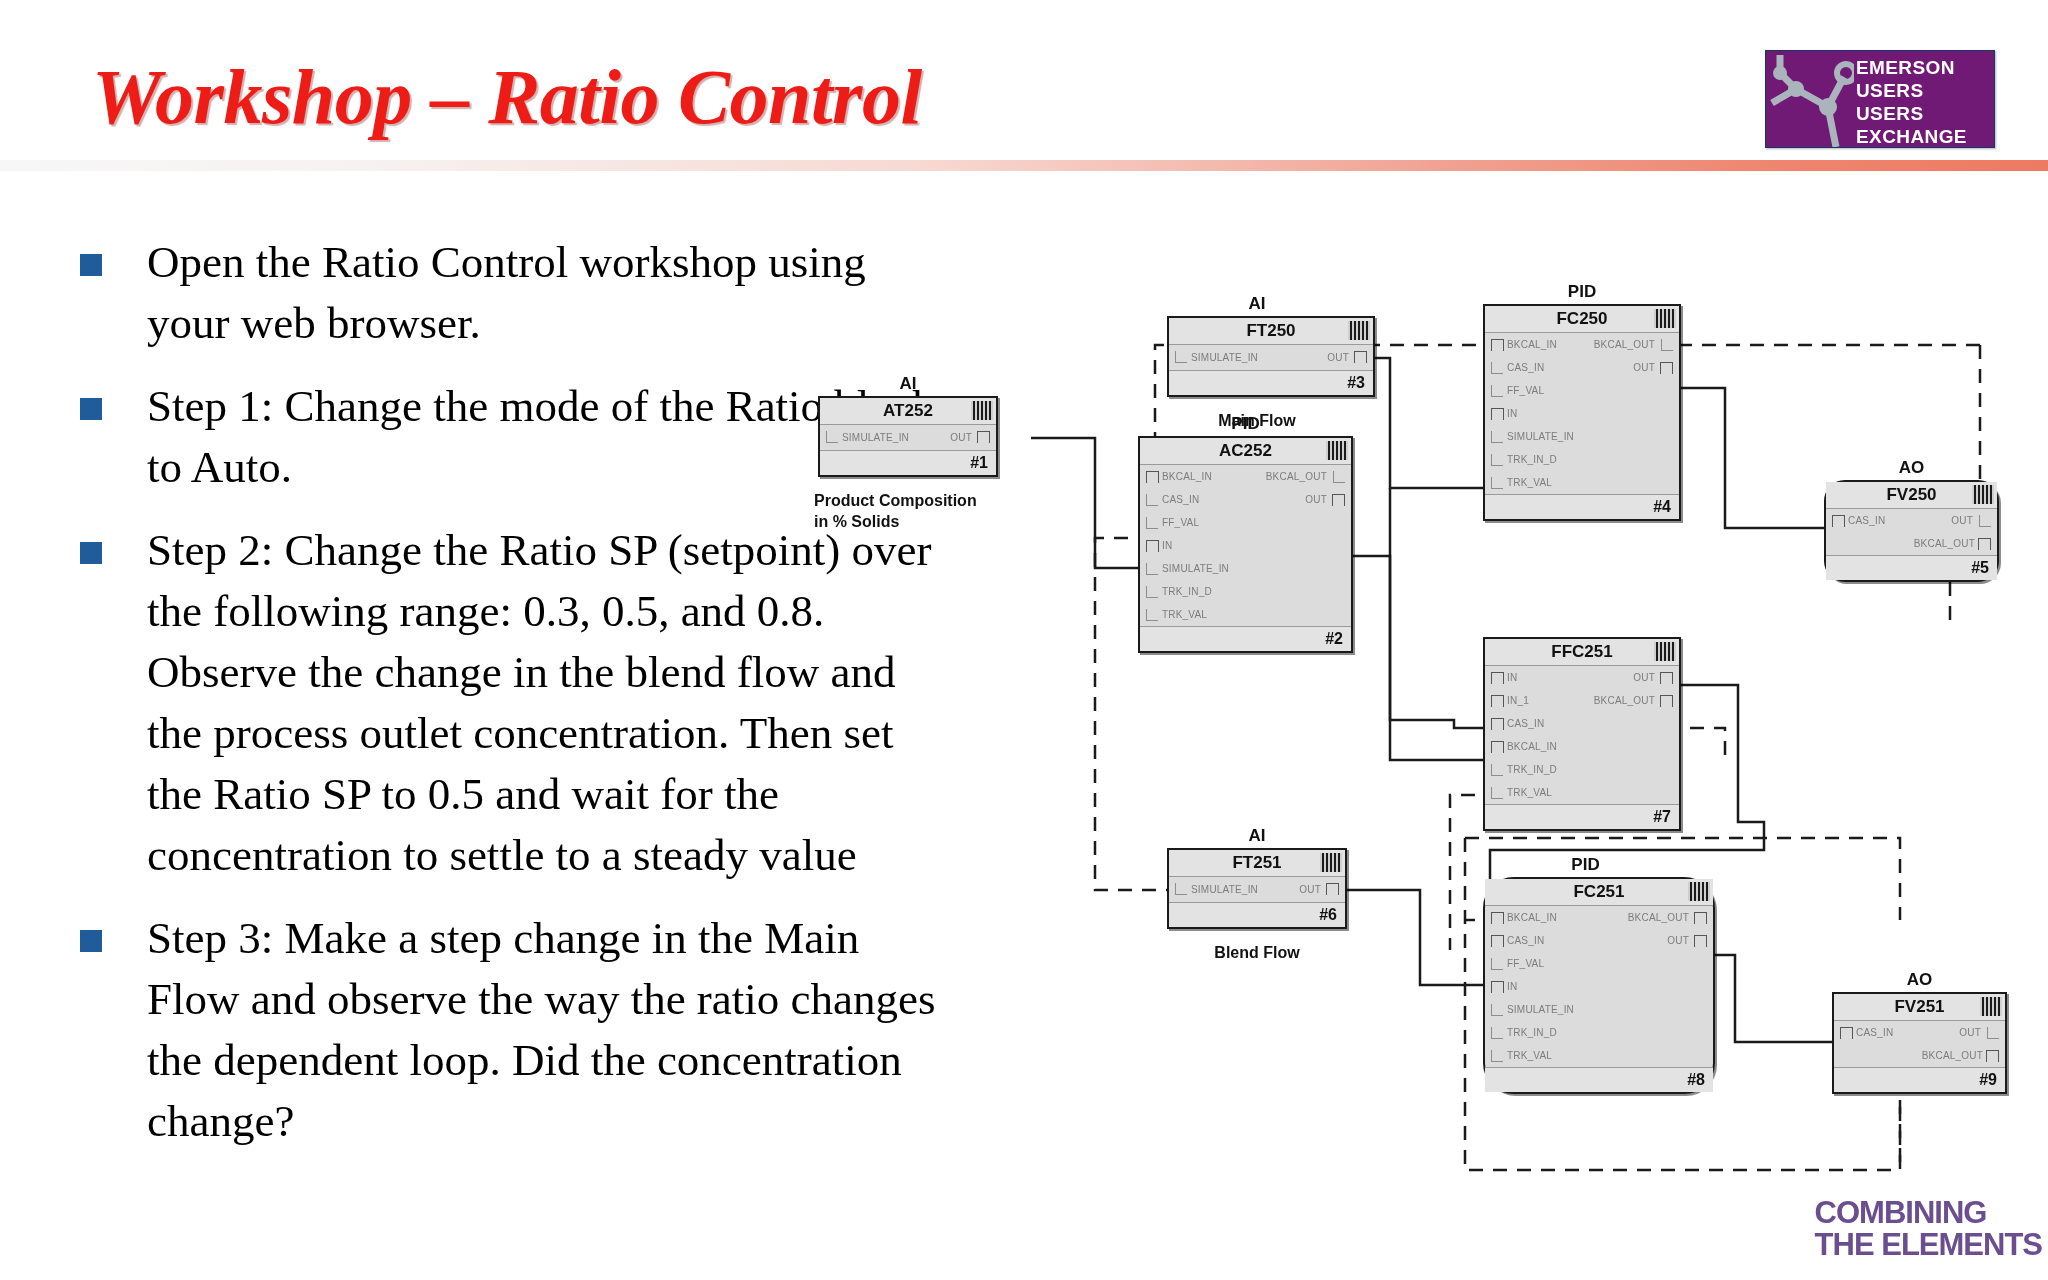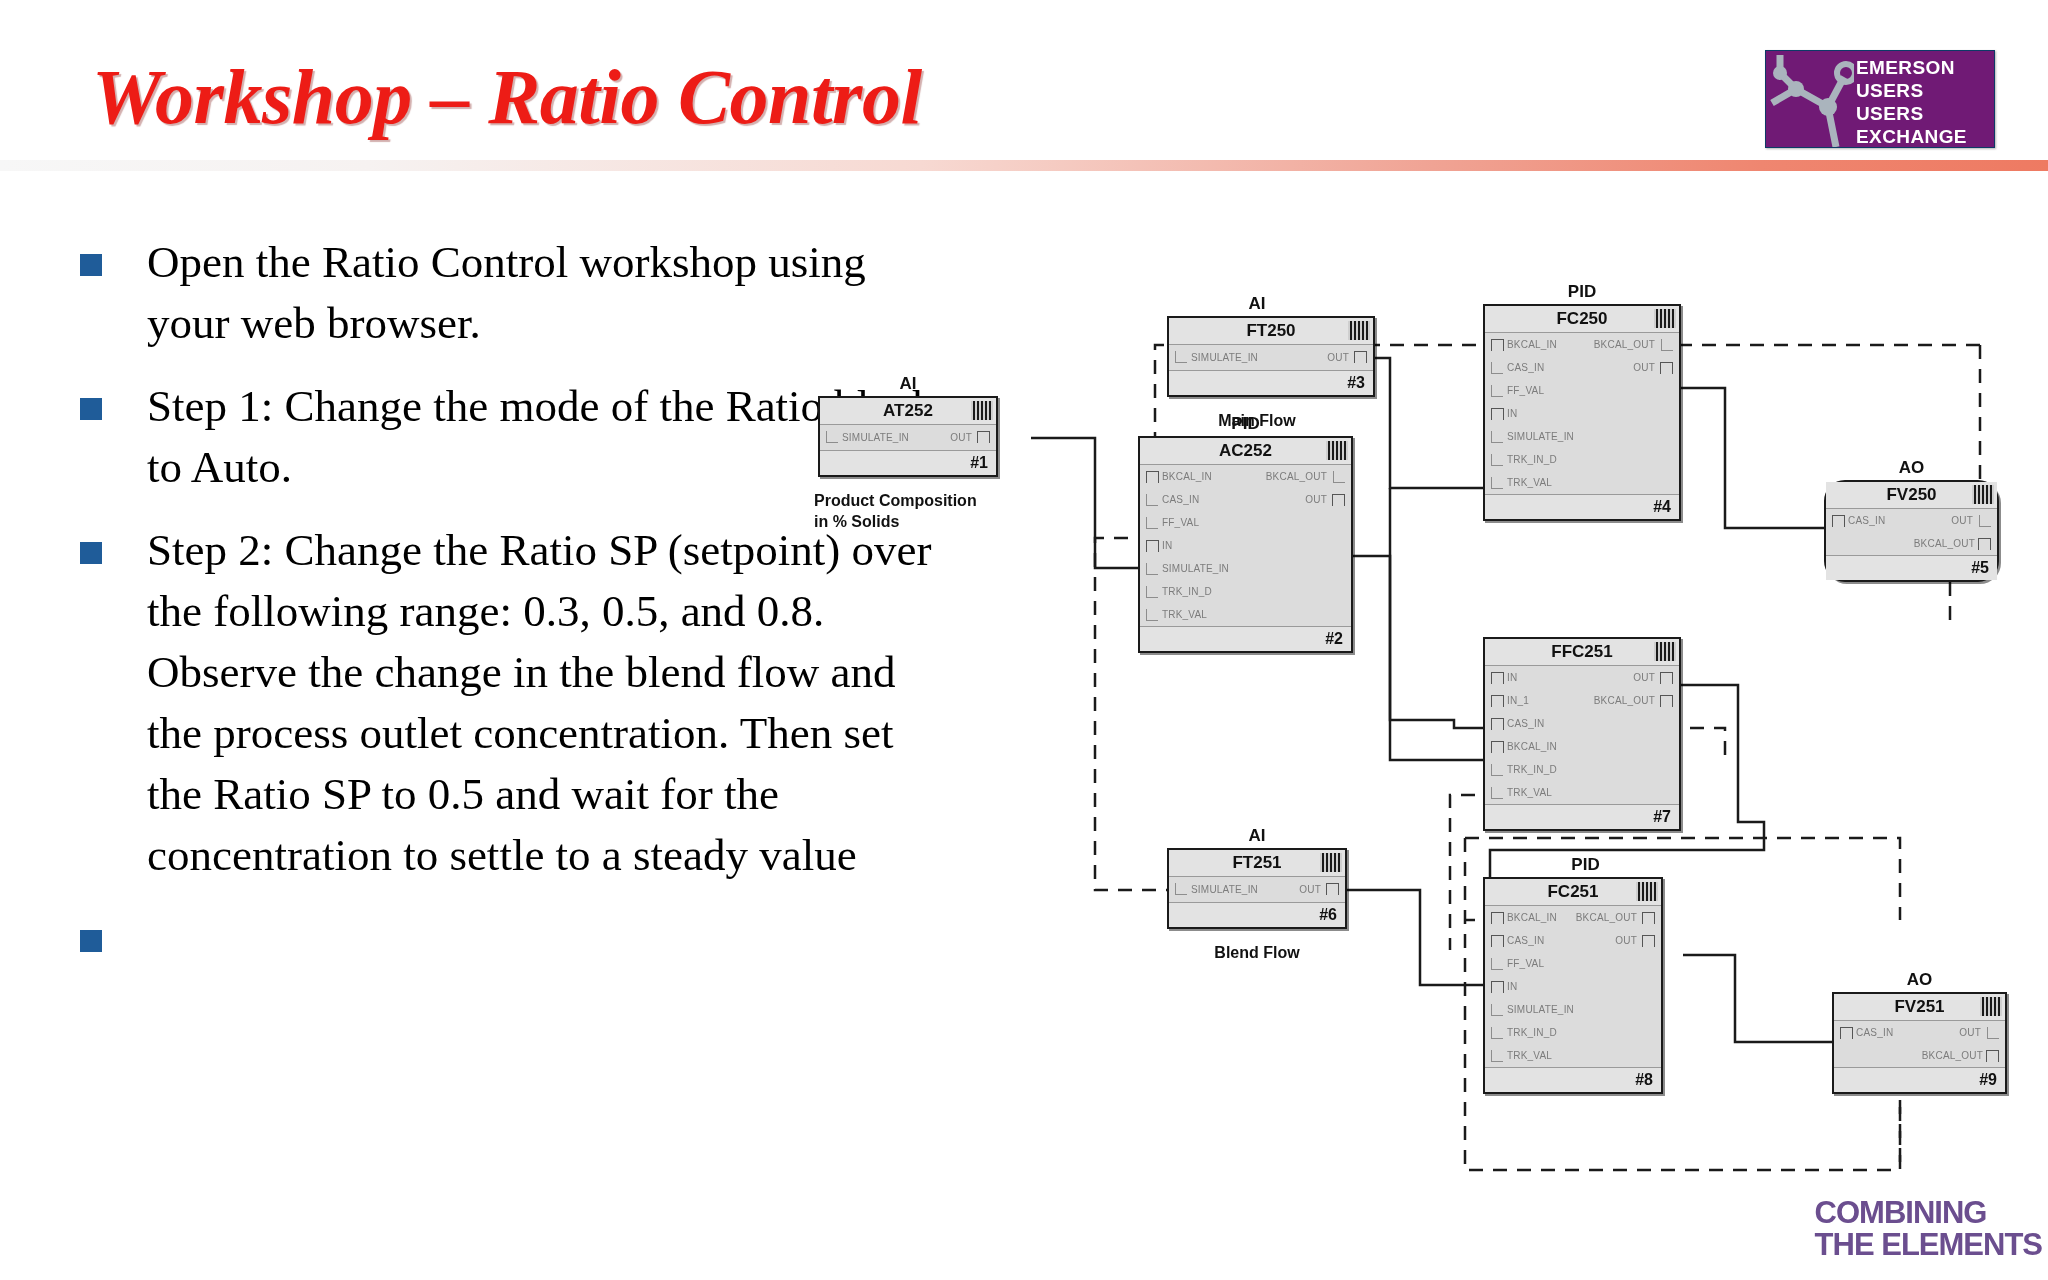--- a/index.html
+++ b/index.html
@@ -158,20 +158,21 @@
   <div class="bullet-row">
     <div class="bullet-marker"></div>
     <div class="bullet-text">Step 1: Change the mode of the Ratio block to Auto.</div>
   </div>
   <div class="bullet-row">
     <div class="bullet-marker"></div>
     <div class="bullet-text">Step 2: Change the Ratio SP (setpoint) over the following range: 0.3, 0.5, and 0.8. Observe the change in the blend flow and the process outlet concentration. Then set the Ratio SP to 0.5 and wait for the concentration to settle to a steady value</div>
   </div>
   <div class="bullet-row">
     <div class="bullet-marker"></div>
+    <div class="bullet-text">Step 3: Make a step change in the Main Flow and observe the way the ratio changes the dependent loop. Did the concentration change?</div>
   </div>
 </div>
 
 <div id="diagram">
 
   <svg width="1160" height="880">
     <g stroke="#1a1a1a" stroke-width="2.5" fill="none">
 
       <path d="M141 108 L205 108 L205 238 L248 238"></path>
 
@@ -384,21 +385,21 @@
       </div>
       <div class="port left">
         <span class="pbox l free"></span>
         <span>TRK_VAL</span>
       </div>
     </div>
     <div class="fb-foot">#7</div>
   </div>
 
   <div class="fb-tag" style="left:593px;top:525px;width:205px;">PID</div>
-  <div class="fb" id="blk-fc251" style="left:593px;top:547px;width:180px;">
+  <div class="fb" id="blk-fc251" style="left:593px;top:547px;width:232px;border-radius:31px;">
     <div class="fb-title">
       <span>FC251</span>
       <span class="fb-icon"></span>
     </div>
     <div class="fb-ports">
       <div class="port left">
         <span class="pbox l conn"></span>
         <span>BKCAL_IN</span>
         <span style="position:absolute;right:24px;top:0;">BKCAL_OUT</span>
         <span class="pbox r conn"></span>

